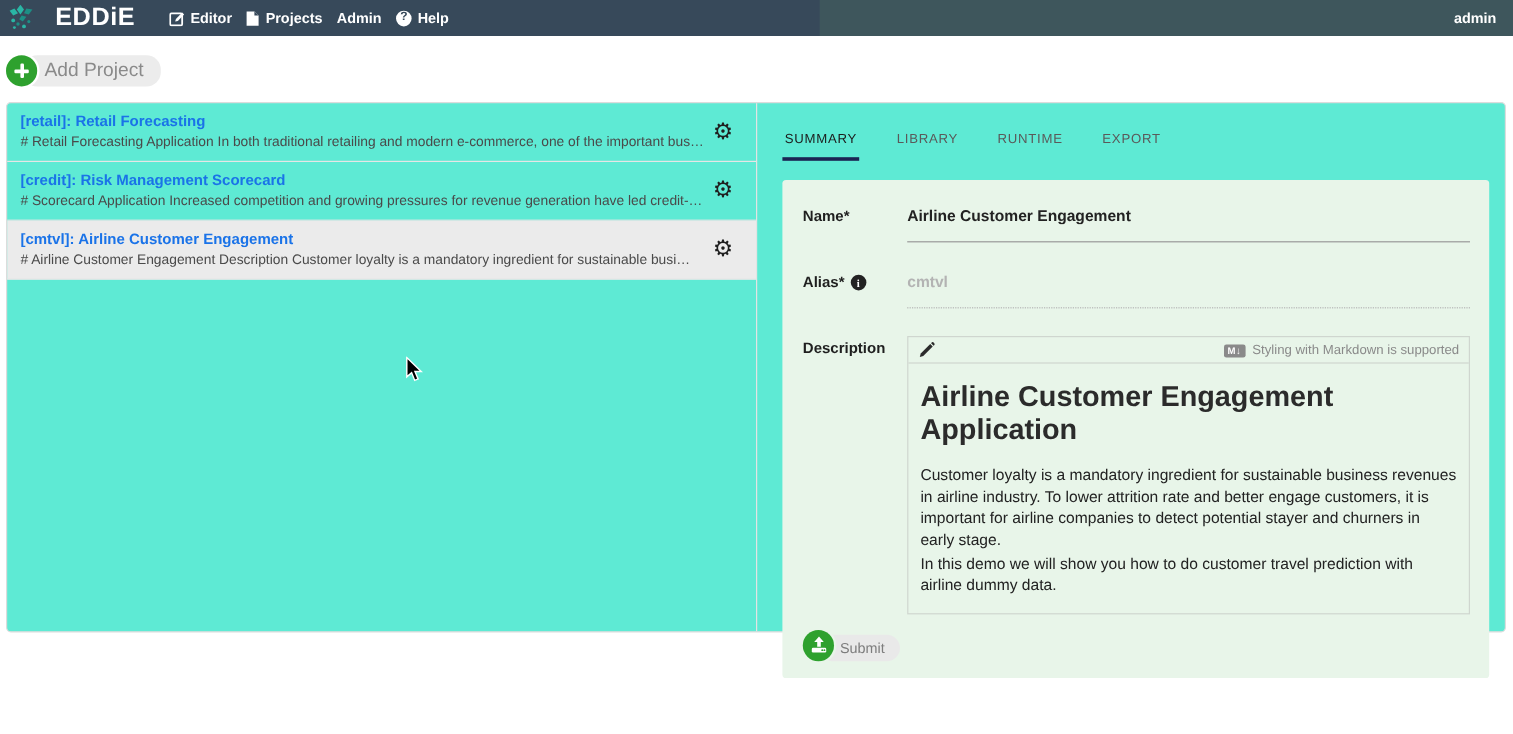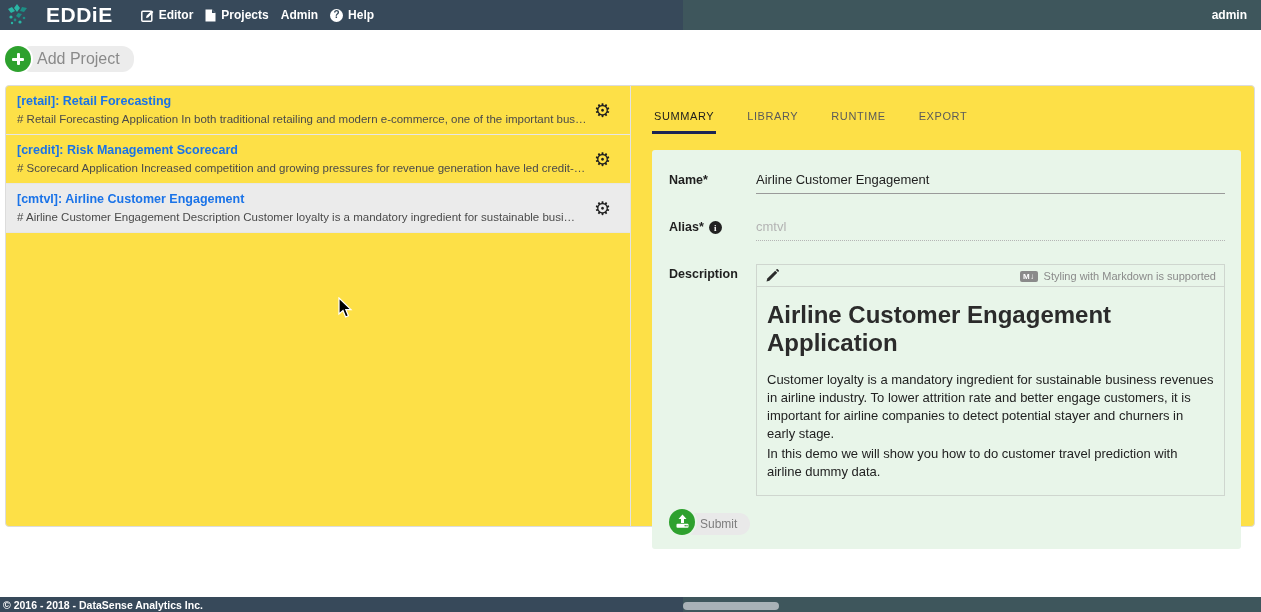--- a/index.html
+++ b/index.html
@@ -31,21 +31,21 @@
                   box-shadow:0 0 0 2px #fff; z-index:2; }
   .plus { position:relative; width:12px; height:12px; }
   .plus::before, .plus::after { content:""; position:absolute; background:#fff; border-radius:1px; }
   .plus::before { left:5px; top:0; width:3px; height:12px; }
   .plus::after { left:0; top:5px; width:12px; height:3px; }
   .pill { background:#ececec; color:#8a8a8a; font-size:16px; border-radius:12px;
           padding:4px 14px 4px 18px; margin-left:-12px; }
 
   
   .card { position:absolute; left:5px; top:85px; width:1250px; height:442px;
-          border:1px solid #dcdcdc; border-radius:4px; background:#fde047; }
+          border:1px solid #dcdcdc; border-radius:4px; background:#5eead4; }
   .list-pane { position:absolute; left:0; top:0; width:625px; height:440px;
                border-right:1px solid #e3e3e3; }
   .list-item { position:relative; padding:8px 40px 9px 11px; border-bottom:1px solid #e6e6e6;
                cursor:pointer; }
   .list-item.selected { background:#ebebeb; }
   .item-title { color:#1a73e8; font-size:12.5px; font-weight:700; margin-bottom:5px;
                 white-space:nowrap; overflow:hidden; }
   .item-summary { color:#4a4a4a; font-size:11.5px; white-space:nowrap; overflow:hidden; }
   .gear-btn { position:absolute; right:19px; top:50%; transform:translateY(-50%);
               font-family:"DejaVu Sans", sans-serif; font-size:19px; color:#1f1f1f;
@@ -64,21 +64,21 @@
   .form-row { display:flex; margin-bottom:23px; }
   .form-label { width:87px; flex:none; font-size:12.5px; font-weight:700; color:#1f1f1f;
                 padding-top:3px; display:flex; align-items:flex-start; gap:5px; }
   .info-dot { width:13px; height:13px; border-radius:50%; background:#222; color:#fff;
               font-size:9px; font-weight:700; font-family:"Liberation Serif", serif;
               display:inline-flex; align-items:center; justify-content:center;
               margin-top:1px; }
   .form-field { flex:1; }
   .text-input { width:100%; background:transparent; border:none; outline:none;
                 border-bottom:1px solid #9a9a9a; font-size:13px; color:#222;
-                padding:2px 0 6px; font-family:"Liberation Sans", sans-serif; }
+                padding:2px 0 14px; font-family:"Liberation Sans", sans-serif;font-weight:bold; }
   .text-input:disabled { color:#b3b3b3; border-bottom:1px dotted #b5b5b5; -webkit-text-fill-color:#b3b3b3; }
 
   .md-box { border:1px solid #cfd6cf; background:#e8f5e9; }
   .md-header { display:flex; align-items:center; justify-content:space-between;
                padding:4px 8px 3px; border-bottom:1px solid #cfd6cf; }
   .md-note { display:flex; align-items:center; gap:6px; color:#8a8a8a; font-size:11px; }
   .md-badge { background:#8a8a8a; color:#fff; font-size:8px; font-weight:700;
               border-radius:2px; padding:1px 3px; letter-spacing:.5px; }
   .md-body { padding:6px 10px 14px; }
   .md-h1 { font-size:24px; font-weight:700; color:#2b2b2b; margin:8px 0 14px; }
@@ -243,23 +243,18 @@
               <circle cx="12" cy="11.8" r="0.8" fill="#2ea12e"></circle>
             </svg>
           </span>
           <span class="submit-pill">Submit</span>
         </div>
 
       </div>
     </div>
   </div>
 
-  <div class="footer">
-    <div class="footer-right-seg"></div>
-    <div class="scroll-thumb"></div>
-    <span class="footer-text">© 2016 - 2018 - DataSense Analytics Inc.</span>
-  </div>
 
   <svg class="cursor" width="16" height="22" viewBox="0 0 16 22">
     <path d="M1 1 L1 17 L5 13.5 L7.6 20 L10.4 18.8 L7.8 12.6 L13 12.6 Z" fill="#000" stroke="#fff" stroke-width="1.2"></path>
   </svg>
 
 </div>
 
 </body></html>

